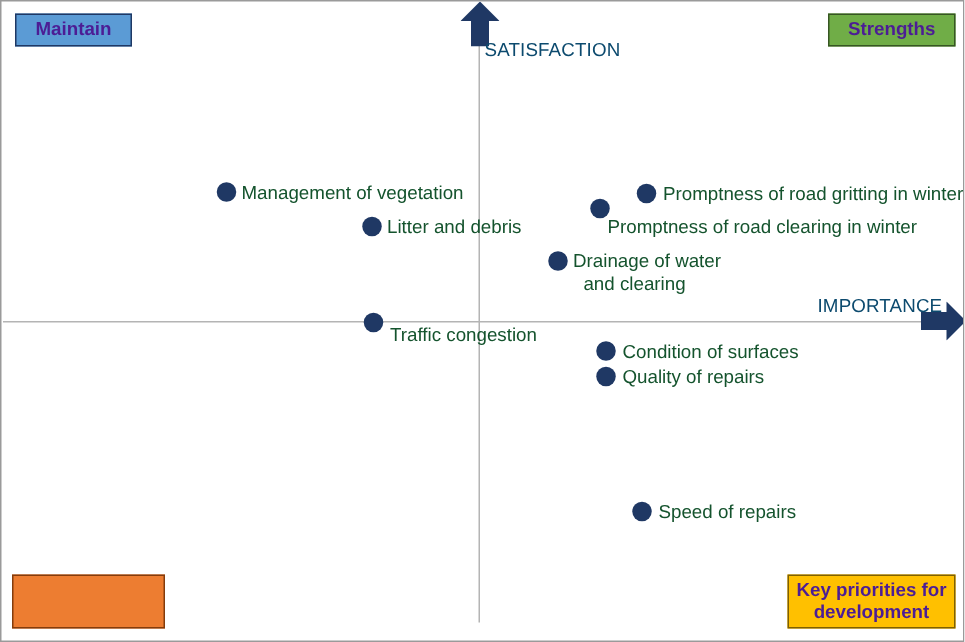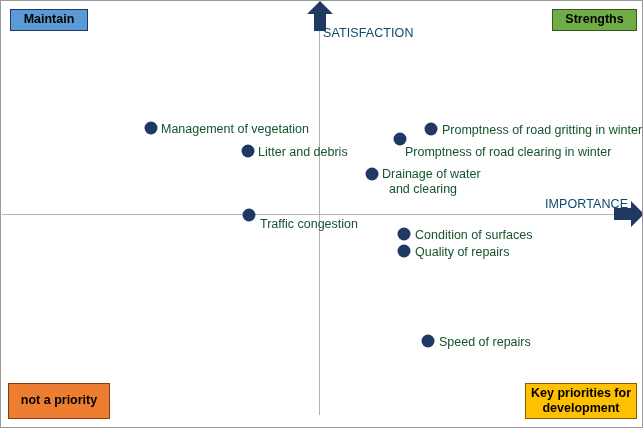--- a/index.html
+++ b/index.html
@@ -49,21 +49,21 @@
   }
   .axis-label.sat{left:322px;top:25px;}
   .axis-label.imp{left:544px;top:196px;}
 
   
   .corner{
     position:absolute;
     box-sizing:border-box;
     font-weight:bold;
     font-size:12.5px;
-    color:#000000;
+    color:#4c1d95;
     text-align:center;
     display:flex;
     align-items:center;
     justify-content:center;
     line-height:1.22;
     padding:2px 4px;
   }
   .corner.maintain{
     left:9px;top:8px;
     width:78px;height:22px;
@@ -132,21 +132,20 @@
   <div class="corner maintain">
     <span>Maintain</span>
   </div>
 
   <div class="corner strengths">
     <span>Strengths</span>
   </div>
 
   <div class="corner needwork">
     <div>
-      <div>not a priority</div>
     </div>
   </div>
 
   <div class="corner keyprio">
     <div>
       <div>Key priorities for</div>
       <div>development</div>
     </div>
   </div>
 

